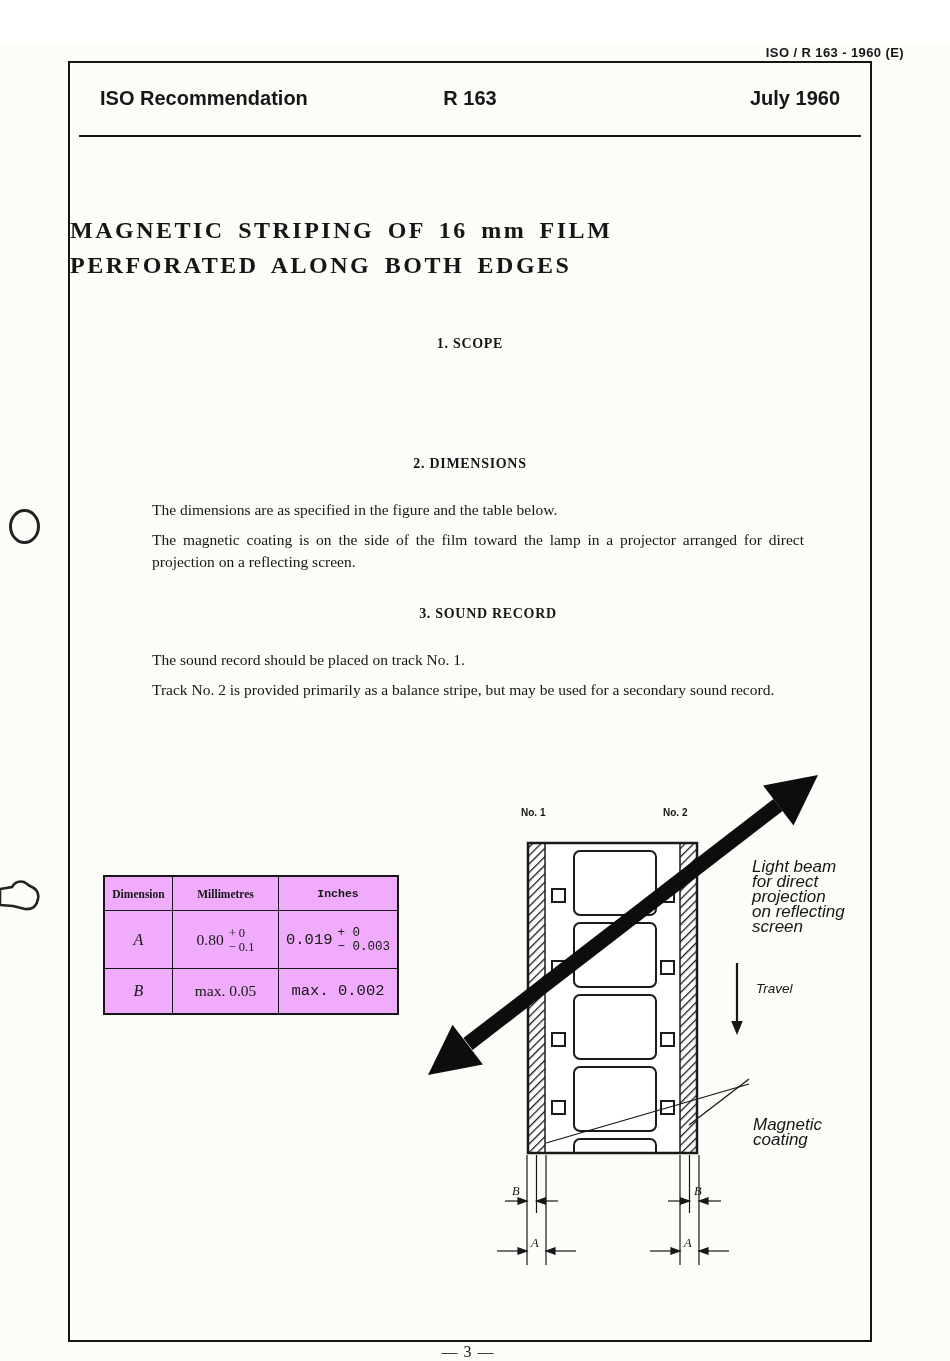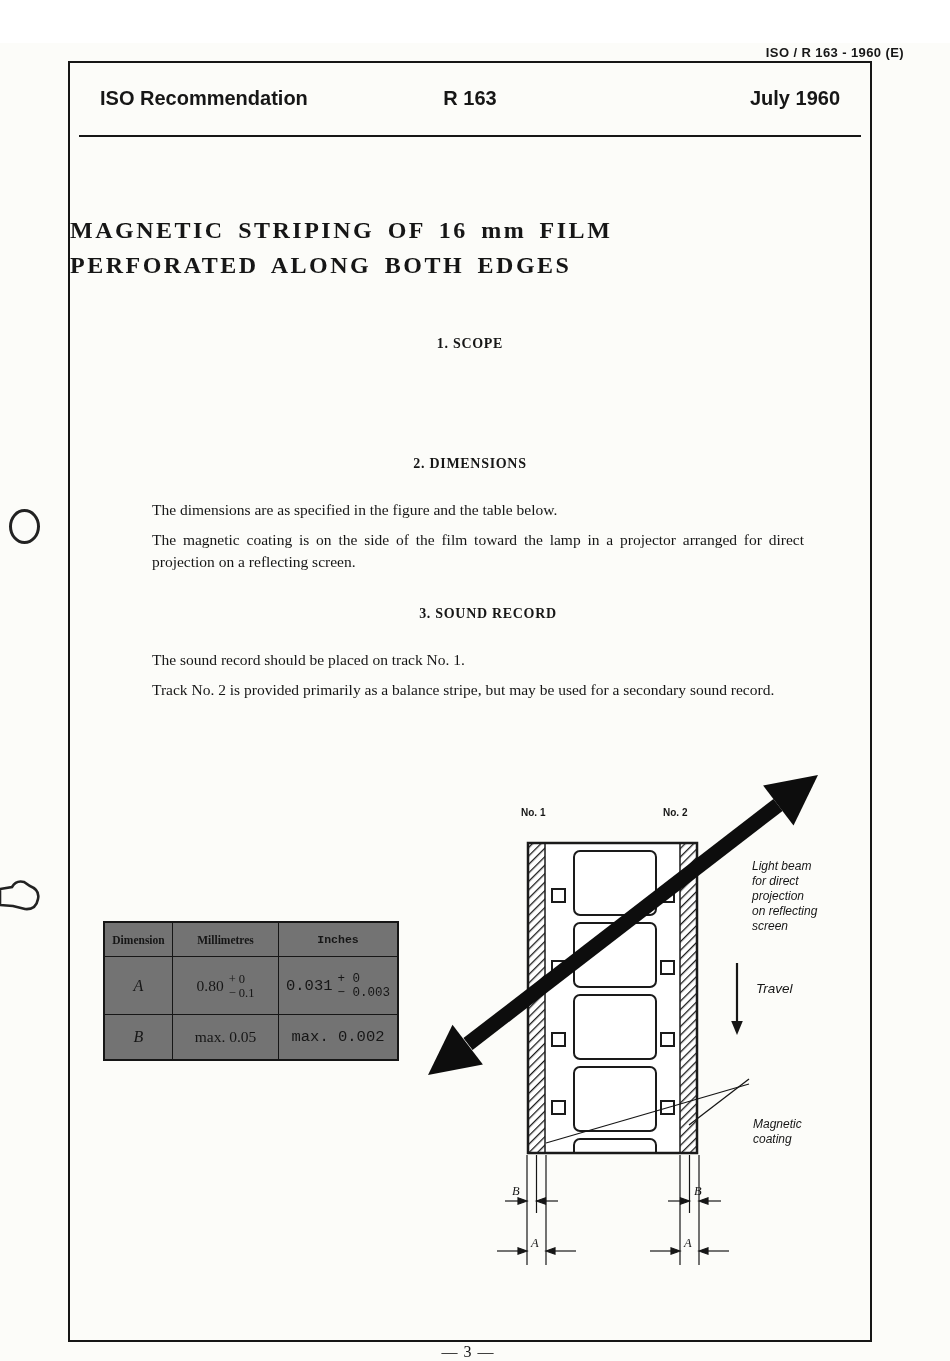--- a/index.html
+++ b/index.html
@@ -28,28 +28,28 @@
   .title { position:absolute; top:150px; left:0; width:100%; text-align:left;
     font-weight:bold; font-size:24px; line-height:35px; letter-spacing:2.5px; word-spacing:5px; }
   .sec-heading { position:absolute; left:0; width:100%; text-align:center;
     font-weight:bold; font-size:14px; letter-spacing:0.7px; }
   .para { position:absolute; left:82px; width:652px; font-size:15.5px; line-height:1.42; text-align:justify; }
 
   
   .figure-svg { position:absolute; left:0; top:0; pointer-events:none; }
   .fig-label { position:absolute; font-family:"Liberation Sans", sans-serif; }
   .track-label { font-weight:bold; font-size:10px; }
-  .it-label { font-style:italic; font-size:12px; line-height:15px; }
+  .it-label { font-style:italic; font-size:17px; line-height:15px; }
   .pre { white-space:pre-line; }
   .dim-letter { position:absolute; font-family:"Liberation Serif", serif;
     font-style:italic; font-size:12.5px; }
 
   
   .dim-table {
-    position:absolute; left:103px; top:878px; background:#737373;
+    position:absolute; left:103px; top:832px; background:#f0abfc;
     border:2.5px solid #161616; display:grid;
     grid-template-columns:68px 106px 118px;
     grid-template-rows:34px 58px 44px;
   }
   .cell { display:flex; align-items:center; justify-content:center;
     border-right:1.4px solid #161616; border-bottom:1.4px solid #161616; }
   .cell:nth-child(3n) { border-right:none;font-family:Liberation Mono, monospace; }
   .cell:nth-child(n+7) { border-bottom:none; }
   .cell.head { font-weight:bold; font-size:11.5px; }
   .cell.dimcol { font-style:italic; font-size:16px; }
@@ -207,21 +207,21 @@
 
     <div class="cell dimcol">A</div>
     <div class="cell val">
       <span>0.80</span>
       <span class="tol">
         <span>+ 0</span>
         <span>− 0.1</span>
       </span>
     </div>
     <div class="cell val">
-      <span>0.031</span>
+      <span>0.019</span>
       <span class="tol">
         <span>+ 0</span>
         <span>− 0.003</span>
       </span>
     </div>
 
     <div class="cell dimcol">B</div>
     <div class="cell val">max. 0.05</div>
     <div class="cell val">max. 0.002</div>
   </div>

